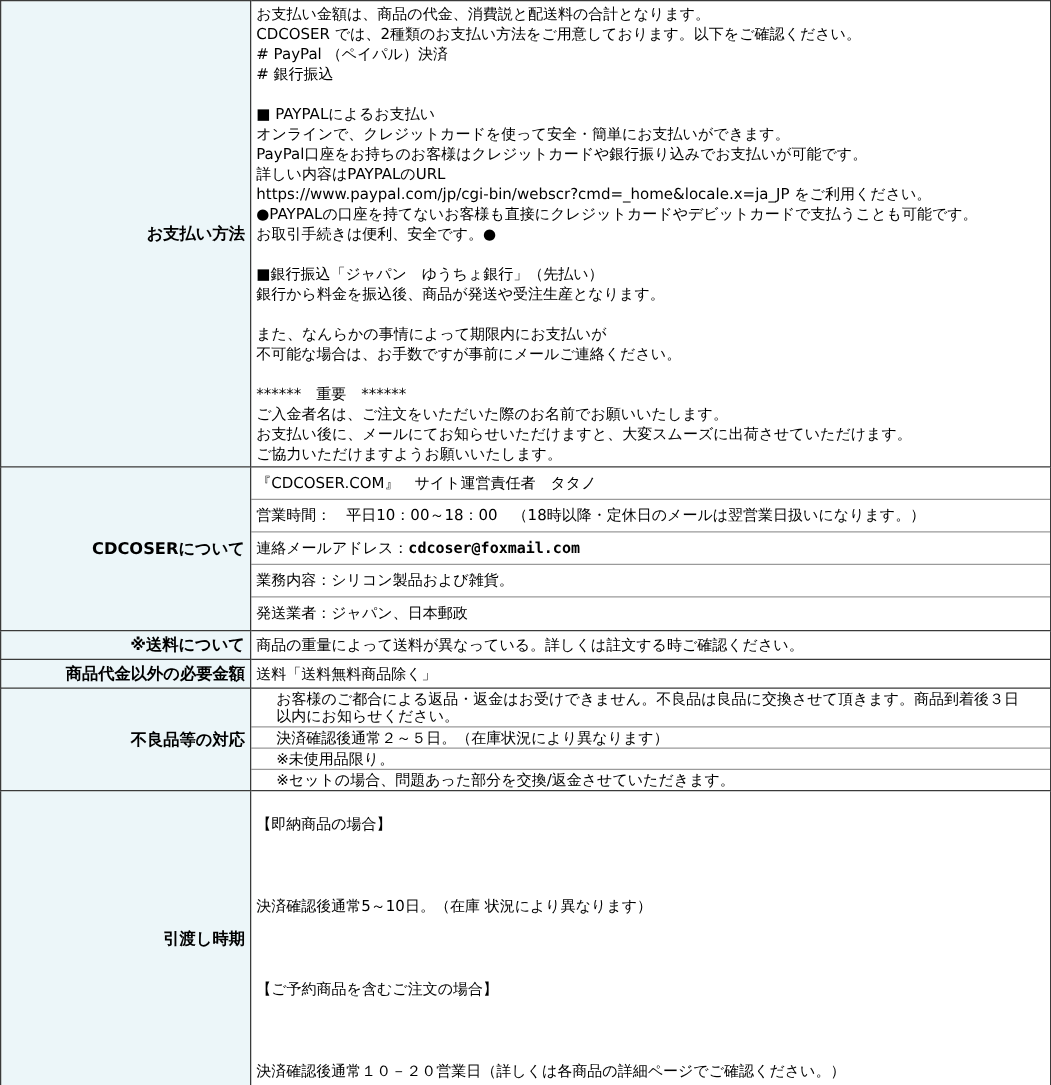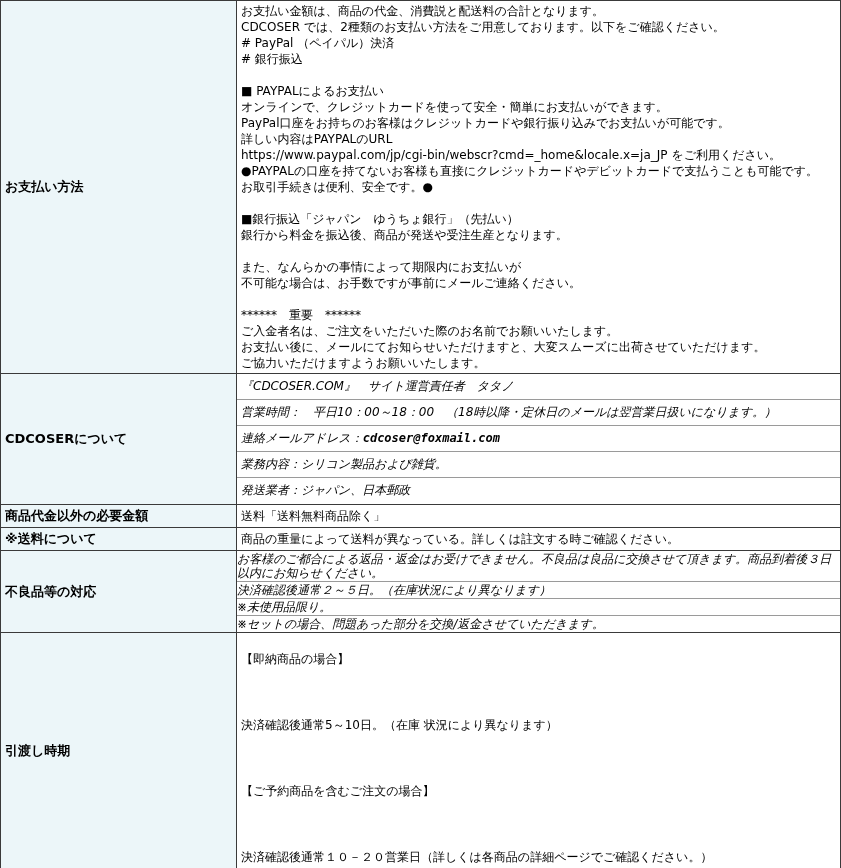--- a/index.html
+++ b/index.html
@@ -14,42 +14,42 @@
   table.info {
     width: 841px;
     border-collapse: collapse;
     table-layout: fixed;
   }
   table.info td {
     border: 1px solid #3a3a3a;
     vertical-align: middle;
   }
   td.hdr {
-    width: 236px;
+    width: 200px;
     background: #ecf6f9;
-    text-align: left;
+    text-align: right;
     font-weight: bold;
     font-size: 13px;
     padding: 2px 4px;
   }
   td.body {
     padding: 2px 4px;
     vertical-align: top;
   }
-  td.body.nopad { padding: 0; font-style: italic; }
+  td.body.nopad { padding: 0; }
   .ln   { min-height: 16px; line-height: 16px; white-space: pre-wrap; }
   .ln18 { min-height: 18px; line-height: 18px; white-space: pre-wrap; margin-top: 15px; }
   .sub {
     border-bottom: 1px solid #9a9a9a;
     padding: 4px 4px;
     min-height: 26px;
     line-height: 17px;
   }
   .sub.tight {
-    padding: 1px 0;
+    padding: 1px 20px;
     min-height: 15px;
     line-height: 14px;
   }
   .sub.last { border-bottom: none; }
   .email {
     font-weight: bold;
     font-family: "DejaVu Sans Mono", "Liberation Mono", monospace;
   }
   .footer-bar {
     width: 841px;
@@ -97,30 +97,30 @@
     <td class="body nopad">
       <div class="sub">『CDCOSER.COM』　サイト運営責任者　タタノ</div>
       <div class="sub">営業時間：　平日10：00～18：00　（18時以降・定休日のメールは翌営業日扱いになります。）</div>
       <div class="sub"><span>連絡メールアドレス：</span><span class="email">cdcoser@foxmail.com</span></div>
       <div class="sub">業務内容：シリコン製品および雑貨。</div>
       <div class="sub last">発送業者：ジャパン、日本郵政</div>
     </td>
   </tr>
 
   <tr>
-    <td class="hdr">商品代金以外の必要金額</td>
+    <td class="hdr">※送料について</td>
     <td class="body">
-      <div class="ln">送料「送料無料商品除く」</div>
+      <div class="ln">商品の重量によって送料が異なっている。詳しくは註文する時ご確認ください。</div>
     </td>
   </tr>
 
   <tr>
-    <td class="hdr">※送料について</td>
+    <td class="hdr">商品代金以外の必要金額</td>
     <td class="body">
-      <div class="ln">商品の重量によって送料が異なっている。詳しくは註文する時ご確認ください。</div>
+      <div class="ln">送料「送料無料商品除く」</div>
     </td>
   </tr>
 
   <tr>
     <td class="hdr">不良品等の対応</td>
     <td class="body nopad">
       <div class="sub tight">お客様のご都合による返品・返金はお受けできません。不良品は良品に交換させて頂きます。商品到着後３日以内にお知らせください。</div>
       <div class="sub tight">決済確認後通常２～５日。（在庫状況により異なります）</div>
       <div class="sub tight">※未使用品限り。</div>
       <div class="sub tight last">※セットの場合、問題あった部分を交換/返金させていただきます。</div>

